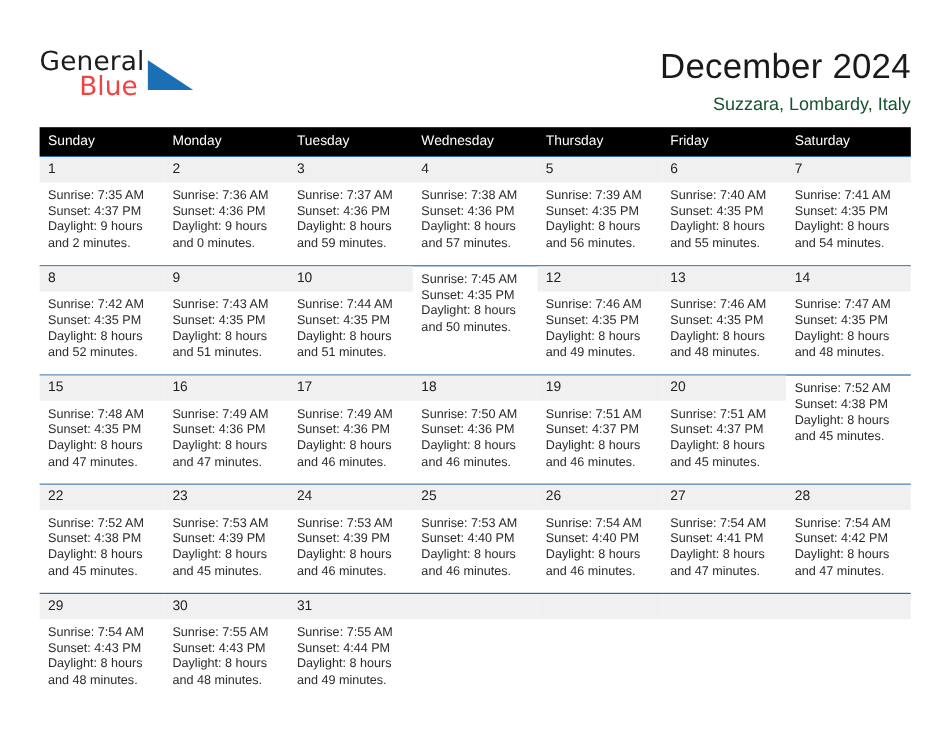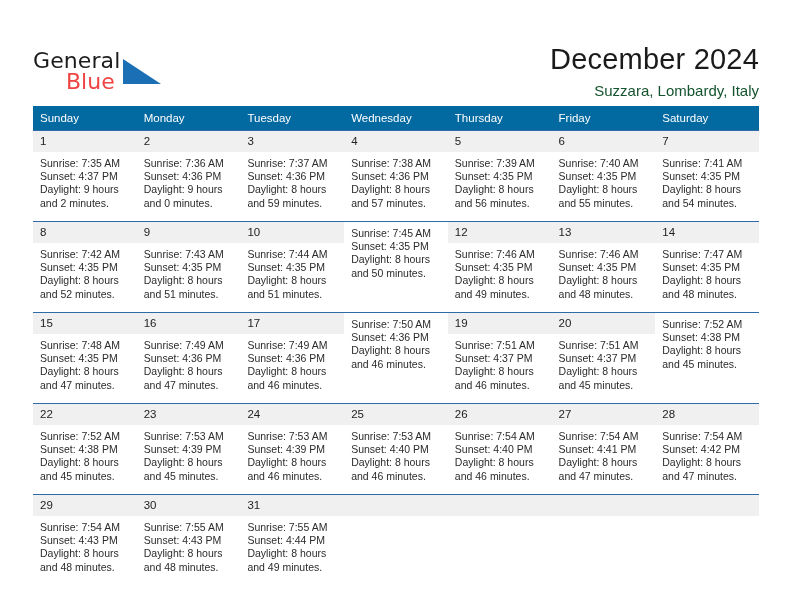--- a/index.html
+++ b/index.html
@@ -25,21 +25,21 @@
   
   .header {
     position: absolute;
     left: 0;
     top: 0;
     width: 792px;
     height: 100px;
     box-sizing: border-box;
     padding: 0 33px;
     display: flex;
-    align-items: flex-end;
+    align-items: center;
     justify-content: space-between;
   }
 
   .brand {
     margin-top: 29px;
     position: relative;
     width: 130px;
     height: 52px;
   }
   .brand-general {
@@ -97,21 +97,21 @@
   .calendar {
     position: absolute;
     left: 33px;
     top: 106px;
     width: 726px;
   }
 
   .weekdays {
     display: grid;
     grid-template-columns: repeat(7, 1fr);
-    background: #0369a1;
+    background: #000000;
   }
   .weekday {
     color: #ffffff;
     font-size: 11.5px;
     line-height: 14px;
     padding: 5px 0 5px 7px;
     box-sizing: border-box;
     white-space: nowrap;
   }
 
@@ -340,20 +340,21 @@
       <div class="daycell">
           <div class="daynum">17</div>
           <div class="daylines">
             <div>Sunrise: 7:49 AM</div>
             <div>Sunset: 4:36 PM</div>
             <div>Daylight: 8 hours</div>
             <div>and 46 minutes.</div>
           </div>
         </div>
       <div class="daycell">
+          <div class="daynum">18</div>
           <div class="daylines">
             <div>Sunrise: 7:50 AM</div>
             <div>Sunset: 4:36 PM</div>
             <div>Daylight: 8 hours</div>
             <div>and 46 minutes.</div>
           </div>
         </div>
       <div class="daycell">
           <div class="daynum">19</div>
           <div class="daylines">

